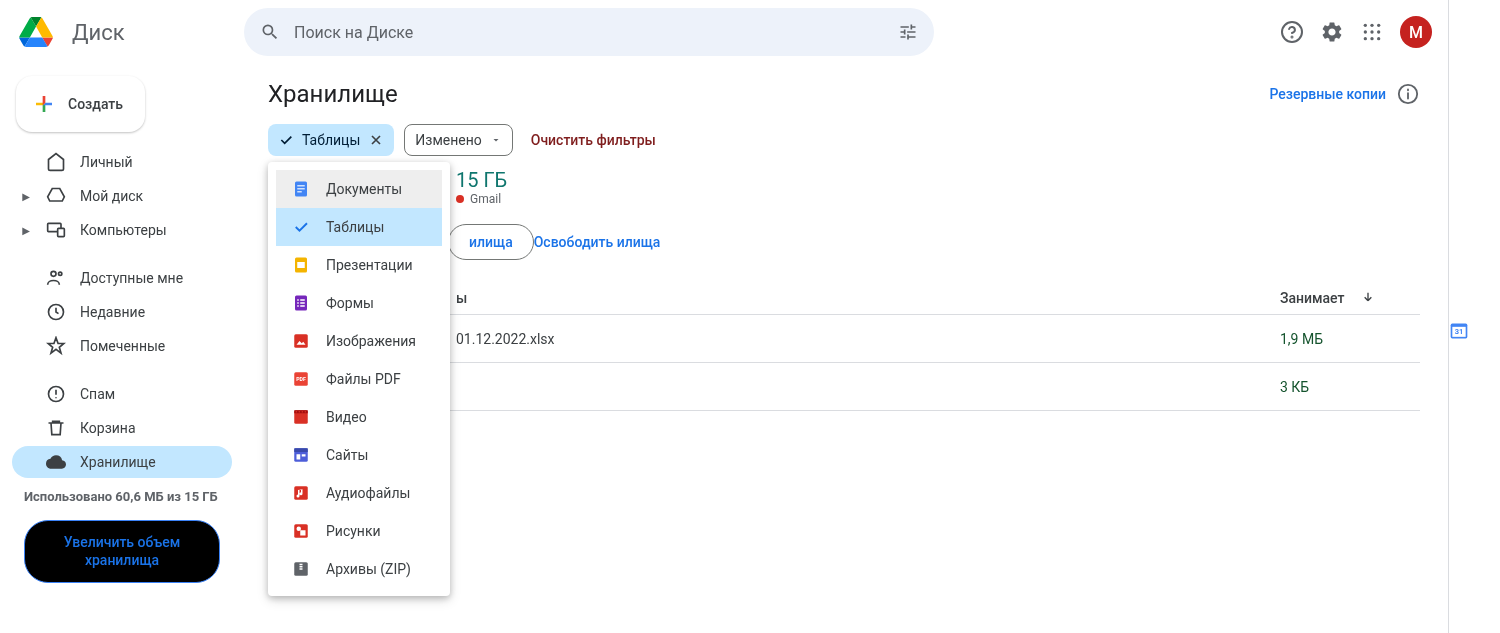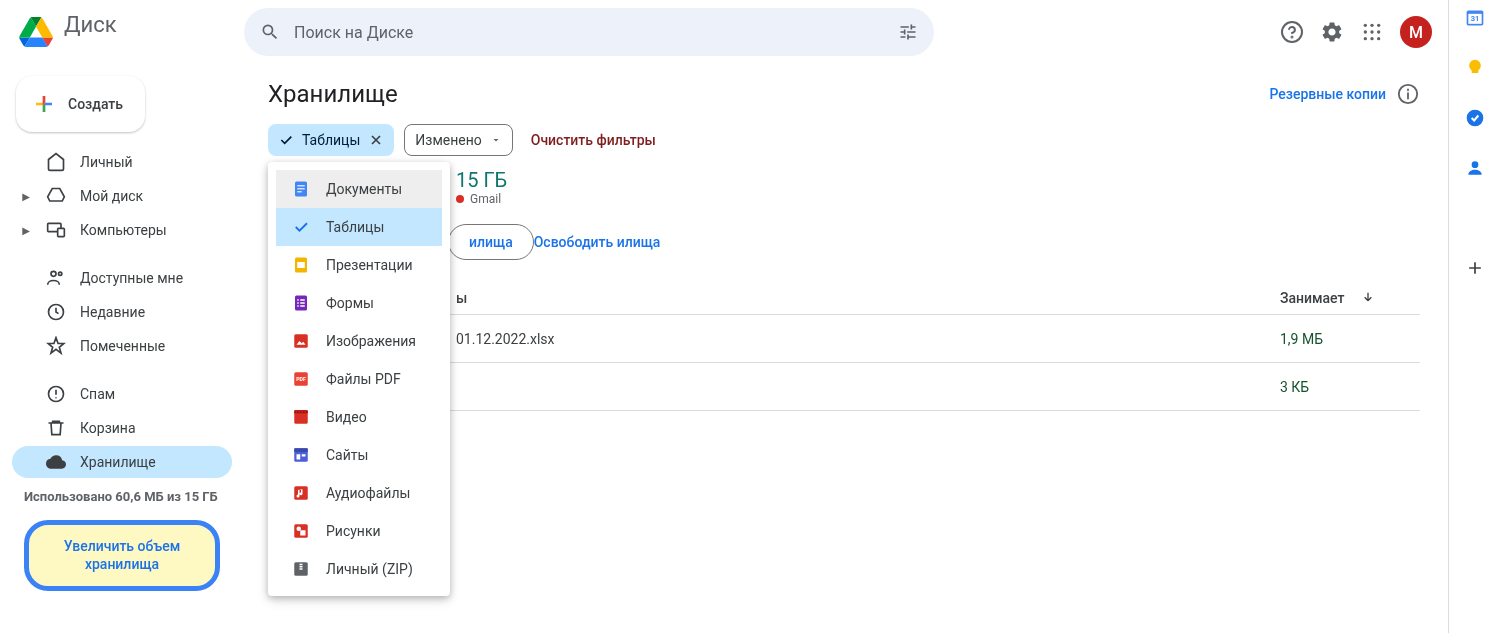--- a/index.html
+++ b/index.html
@@ -1,37 +1,37 @@
 <!DOCTYPE html>
 <html><head>
 <meta charset="utf-8">
 <style>
 * { margin: 0; padding: 0; box-sizing: border-box; font-family: 'Google Sans', Roboto, Arial, sans-serif; }
 body { background: #fff; width: 1500px; height: 633px; overflow: hidden; display: flex; color: #3c4043; }
 .main-col { flex: 1; display: flex; flex-direction: column; }
 .topbar { height: 64px; display: flex; align-items: center; padding: 0 16px; gap: 8px; }
-.logo-wrap { display: flex; align-items: flex-start; gap: 8px; width: 220px; }
+.logo-wrap { display: flex; align-items: center; gap: 16px; width: 220px; }
 .logo-triangle { width: 40px; height: 40px; display: flex; align-items: center; justify-content: center; }
 .product-name { font-size: 22px; color: #5f6368; }
 .search-wrap { flex: 0 0 690px; background: #edf2fa; border-radius: 24px; height: 48px; display: flex; align-items: center; padding: 0 14px; gap: 12px; }
 .search-wrap input { flex: 1; border: none; background: transparent; outline: none; font-size: 16px; color: #5f6368; }
 .search-wrap input::placeholder { color: #5f6368; }
 .topbar-spacer { flex: 1; }
 .topbar-icons { display: flex; align-items: center; gap: 16px; }
 .icon-btn { width: 24px; height: 24px; display: flex; align-items: center; justify-content: center; color: #5f6368; cursor: pointer; }
 .avatar { width: 32px; height: 32px; border-radius: 50%; background: #c5221f; color: #fff; display: flex; align-items: center; justify-content: center; font-size: 16px; font-weight: 500; }
 .body-row { flex: 1; display: flex; }
 .sidebar { width: 244px; padding: 8px 12px; display: flex; flex-direction: column; gap: 2px; }
 .create-btn { background: #fff; border: none; border-radius: 16px; box-shadow: 0 1px 2px rgba(0,0,0,0.15), 0 1px 3px rgba(0,0,0,0.1); height: 56px; padding: 0 22px 0 16px; display: flex; align-items: center; gap: 12px; width: fit-content; margin: 4px 0 12px 4px; cursor: pointer; font-size: 14px; color: #3c4043; font-weight: 500; }
 .nav-item { height: 32px; border-radius: 16px; display: flex; align-items: center; padding: 0 12px 0 8px; gap: 14px; font-size: 14px; color: #3c4043; cursor: pointer; }
 .nav-item .expand { width: 12px; display: flex; justify-content: center; color: #5f6368; font-size: 10px; }
 .nav-item.active { background: #c2e7ff; }
 .nav-icon { width: 20px; display: flex; justify-content: center; color: #3c4043; }
 .storage-text { font-size: 13px; color: #5f6368; padding: 8px 12px 12px; line-height: 1.4; font-weight: bold; }
-.upgrade-btn { margin: 0 12px; border: 5px solid #3b82f6; border-radius: 24px; padding: 12px 20px; background: #fef9c3; color: #1a73e8; font-size: 14px; font-weight: 500; cursor: pointer; text-align: center; line-height: 1.3; }
+.upgrade-btn { margin: 0 12px; border: 1px solid #3b82f6; border-radius: 24px; padding: 12px 20px; background: #000000; color: #1a73e8; font-size: 14px; font-weight: 500; cursor: pointer; text-align: center; line-height: 1.3; }
 .content { flex: 1; background: #fff; border-radius: 16px 0 0 0; padding: 16px 28px 16px 24px; margin-top: 0; overflow: visible; position: relative; }
 .content-header { display: flex; align-items: center; justify-content: space-between; margin-bottom: 16px; }
 .page-title { font-size: 24px; color: #202124; font-weight: 400; }
 .header-right { display: flex; align-items: center; gap: 10px; }
 .backups-link { color: #1a73e8; font-size: 14px; font-weight: 500; cursor: pointer; }
 .filter-row { display: flex; align-items: center; gap: 10px; margin-bottom: 12px; position: relative; }
 .chip { height: 32px; border-radius: 8px; display: flex; align-items: center; padding: 0 10px; gap: 8px; font-size: 14px; cursor: pointer; }
 .chip.active { background: #c2e7ff; color: #001d35; }
 .chip.outlined { border: 1px solid #747775; background: #fff; }
 .chip .x-icon { color: #3c4043; }
@@ -46,21 +46,21 @@
 .legend-dot { width: 8px; height: 8px; border-radius: 50%; background: #d93025; }
 .action-row { display: flex; align-items: center; margin-left: 180px; margin-bottom: 22px; }
 .outlined-btn { border: 1px solid #747775; border-radius: 24px; background: #fff; color: #1a73e8; padding: 9px 20px; font-size: 14px; font-weight: 500; cursor: pointer; }
 .free-space { color: #1a73e8; font-size: 14px; font-weight: 500; cursor: pointer; }
 .table-header { display: flex; align-items: center; border-bottom: 1px solid #dadce0; padding: 8px 0; font-size: 14px; color: #3c4043; font-weight: 500; }
 .table-header .col-name { margin-left: 188px; flex: 1; }
 .table-header .col-size { width: 140px; display: flex; align-items: center; gap: 16px; }
 .table-row { display: flex; align-items: center; height: 48px; border-bottom: 1px solid #dadce0; font-size: 14px; }
 .table-row .col-name { margin-left: 188px; flex: 1; color: #3c4043; }
 .table-row .col-size { width: 140px; color: #14532d; }
-.side-panel { width: 52px; border-left: 1px solid #dadce0; display: flex; flex-direction: column; align-items: center; padding-top: 8px; gap: 30px; }
+.side-panel { width: 52px; border-left: 1px solid #dadce0; display: flex; flex-direction: row; align-items: center; padding-top: 29px; gap: 30px; }
 .side-panel-icon { width: 20px; height: 20px; border-radius: 4px; cursor: pointer; }
 .sep { height: 12px; }
 svg { display: block; }
 .plus-svg { width: 24px; height: 24px; }
 </style>
 </head>
 <body>
 
 <div class="main-col">
   <div class="topbar">
@@ -365,21 +365,21 @@
           </div>
           <div class="menu-item">
             <span class="menu-icon">
                 <svg width="18" height="18" viewBox="0 0 24 24">
                   <rect x="3" y="3" width="18" height="18" rx="2" fill="#5f6368"></rect>
                   <rect x="10" y="5" width="4" height="2" fill="#fff"></rect>
                   <rect x="10" y="8" width="4" height="2" fill="#fff"></rect>
                   <rect x="10" y="11" width="4" height="2" fill="#fff"></rect>
                 </svg>
               </span>
-            <span>Личный (ZIP)</span>
+            <span>Архивы (ZIP)</span>
           </div>
         </div>
       </div>
 
       <div class="storage-usage">15 ГБ</div>
       <div class="legend-row">
         <span class="legend-dot"></span>
         <span>Gmail</span>
       </div>
       <div class="action-row">

